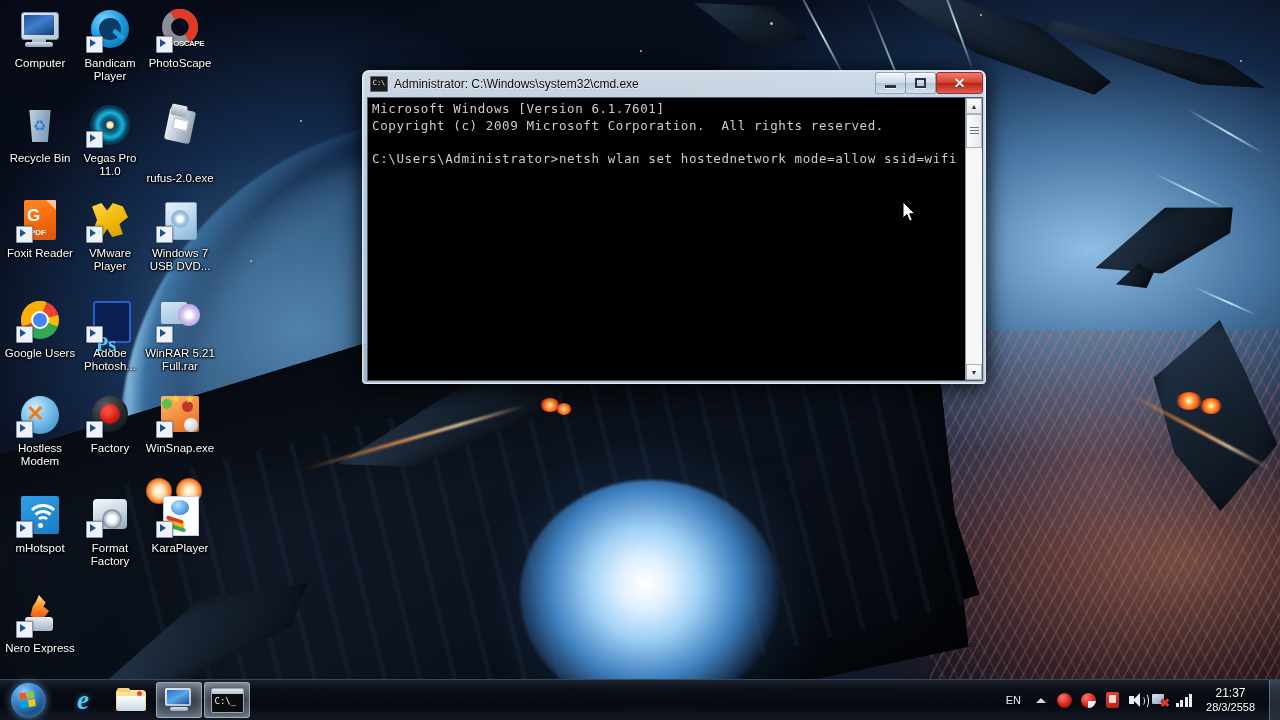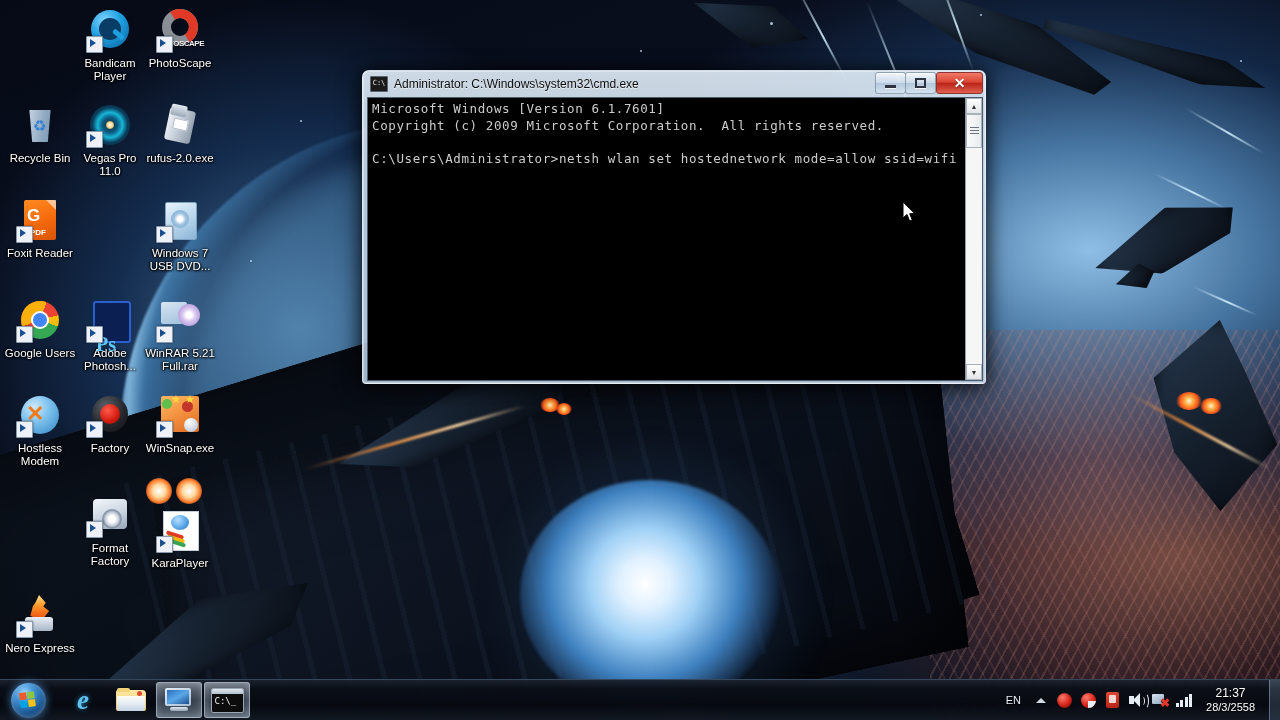--- a/index.html
+++ b/index.html
@@ -853,20 +853,31 @@
     <div class="star" style="left:770px;top:22px;width:3px;height:3px;"></div>
     <div class="star" style="left:980px;top:14px;width:2px;height:2px;"></div>
     <div class="star" style="left:1240px;top:60px;width:2px;height:2px;"></div>
     <div class="star" style="left:640px;top:50px;width:2px;height:2px;"></div>
     <div class="star" style="left:300px;top:120px;width:2px;height:2px;"></div>
     <div class="star" style="left:250px;top:260px;width:2px;height:2px;"></div>
   </div>
 
   <div id="icon-layer">
 
+    <div class="desk-icon" style="left:2px;  top:6px;">
+      <div class="di-img">
+        <div class="ico ic-computer">
+            <div class="mon"></div>
+            <div class="scr"></div>
+            <div class="stand"></div>
+            <div class="base"></div>
+          </div>
+      </div>
+      <div class="di-label">Computer</div>
+    </div>
 
     <div class="desk-icon" style="left:72px; top:6px;">
       <div class="di-img">
         <div class="ico ic-quicktime">
             <div class="q"></div>
             <div class="qh"></div>
             <div class="qt"></div>
             <div class="shortcut-arrow"></div>
           </div>
       </div>
@@ -899,21 +910,21 @@
       <div class="di-img">
         <div class="ico ic-vegas">
             <div class="disc"></div>
             <div class="spark"></div>
             <div class="shortcut-arrow"></div>
           </div>
       </div>
       <div class="di-label">Vegas Pro 11.0</div>
     </div>
 
-    <div class="desk-icon" style="left:142px; top:101px;">
+    <div class="desk-icon" style="left:142px; top:101px;gap:20px;">
       <div class="di-img">
         <div class="ico ic-usb">
             <div class="body"></div>
             <div class="cap"></div>
             <div class="slot"></div>
           </div>
       </div>
       <div class="di-label">rufus-2.0.exe</div>
     </div>
 
@@ -924,20 +935,29 @@
               <div class="fold"></div>
             </div>
             <div class="g">G</div>
             <div class="pdf">PDF</div>
             <div class="shortcut-arrow"></div>
           </div>
       </div>
       <div class="di-label">Foxit Reader</div>
     </div>
 
+    <div class="desk-icon" style="left:72px; top:196px;">
+      <div class="di-img">
+        <div class="ico ic-vmware">
+            <div class="v"></div>
+            <div class="shortcut-arrow"></div>
+          </div>
+      </div>
+      <div class="di-label">VMware Player</div>
+    </div>
 
     <div class="desk-icon" style="left:142px; top:196px;">
       <div class="di-img">
         <div class="ico ic-win7">
             <div class="box"></div>
             <div class="dvd"></div>
             <div class="shortcut-arrow"></div>
           </div>
       </div>
       <div class="di-label">Windows 7 USB DVD...</div>
@@ -1008,33 +1028,46 @@
             <div class="p2"></div>
             <div class="ball"></div>
             <div class="star1">★</div>
             <div class="star2">★</div>
             <div class="shortcut-arrow"></div>
           </div>
       </div>
       <div class="di-label">WinSnap.exe</div>
     </div>
 
+    <div class="desk-icon" style="left:2px;  top:491px;">
+      <div class="di-img">
+        <div class="ico ic-mhotspot">
+            <div class="sq"></div>
+            <div class="w1"></div>
+            <div class="w2"></div>
+            <div class="w3"></div>
+            <div class="dotw"></div>
+            <div class="shortcut-arrow"></div>
+          </div>
+      </div>
+      <div class="di-label">mHotspot</div>
+    </div>
 
     <div class="desk-icon" style="left:72px; top:491px;">
       <div class="di-img">
         <div class="ico ic-format">
             <div class="body"></div>
             <div class="gear"></div>
             <div class="shortcut-arrow"></div>
           </div>
       </div>
       <div class="di-label">Format Factory</div>
     </div>
 
-    <div class="desk-icon" style="left:142px; top:506px;">
+    <div class="desk-icon" style="left:142px; top:491px;">
       <div class="di-img">
         <div class="ico ic-kara">
             <div class="sq"></div>
             <div class="ball"></div>
             <div class="s1"></div>
             <div class="s2"></div>
             <div class="s3"></div>
             <div class="shortcut-arrow"></div>
           </div>
       </div>

